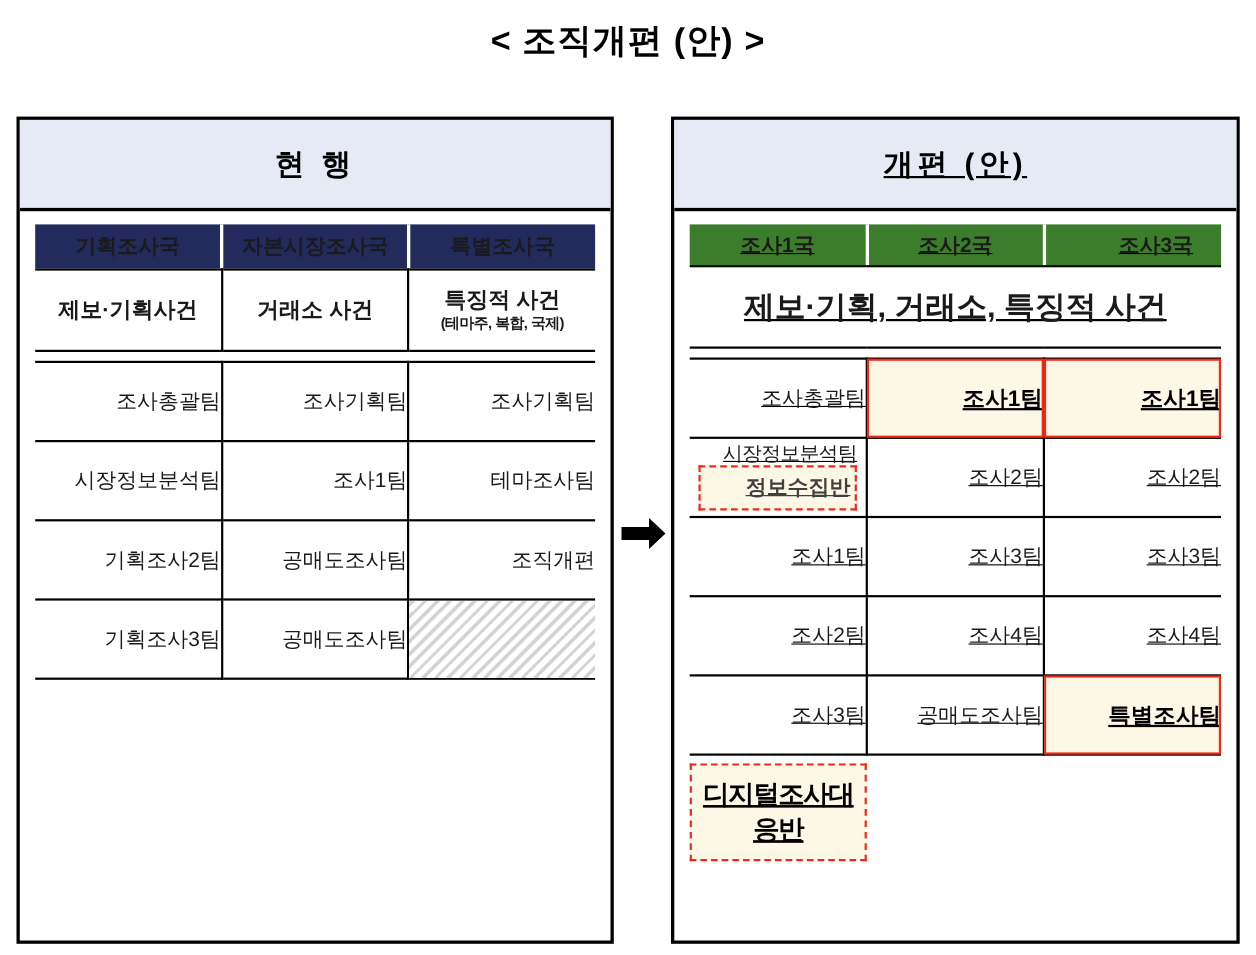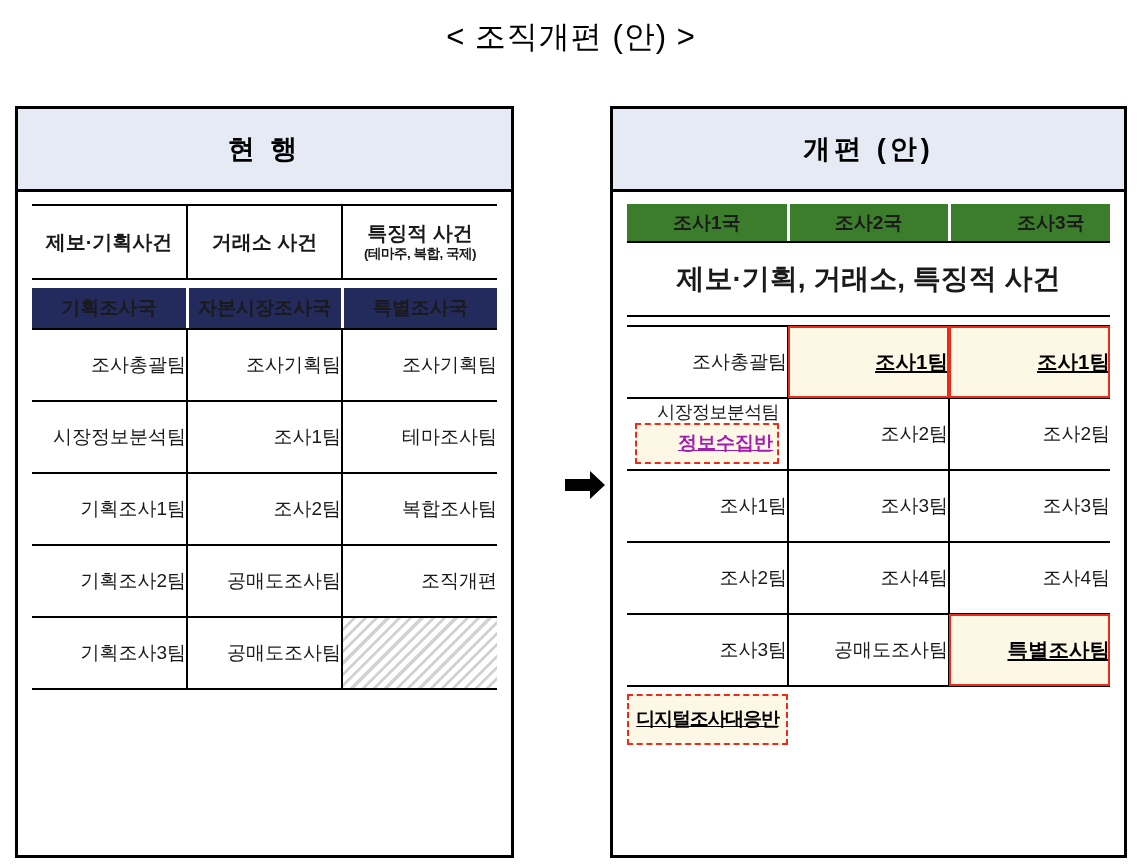--- a/index.html
+++ b/index.html
@@ -17,34 +17,34 @@
   }
 
   
   .page-title {
     position: absolute;
     left: 0;
     top: 16px;
     width: 1142px;
     text-align: center;
     font-size: 31px;
-    font-weight: normal;
+    font-weight: bold;
     letter-spacing: 1px;
     color: #000;
   }
 
   
   .panel {
     position: absolute;
     border: 3px solid #000;
     background: #fff;
     box-sizing: border-box;
   }
-  #panel-current { left: 15px;  top: 106px; width: 499px; height: 752px; }
-  #panel-revised { left: 610px; top: 106px; width: 517px; height: 752px; }
+  #panel-current { left: 15px;  top: 106px; width: 543px; height: 752px; }
+  #panel-revised { left: 610px; top: 106px; width: 517px; height: 752px; text-decoration: underline; }
 
   .panel-header {
     background: #E5EAF4;
     border-bottom: 3px solid #000;
     height: 83px;
     display: flex;
     align-items: center;
     justify-content: center;
     font-size: 27px;
     font-weight: bold;
@@ -162,21 +162,21 @@
   
   .chip-dashed {
     display: block;
     background: #FDF7E6;
     border: 2.5px dashed #EE2B19;
     font-weight: bold;
     text-decoration: underline;
     font-size: 19px;
     padding: 5px 4px 6px 4px;
     box-sizing: border-box;
-    color: #a21caf;
+    color: #404040;
   }
   .stack-cell {
     display: flex;
     flex-direction: column;
     justify-content: center;
     gap: 2px;
     height: 100%;
     padding: 3px 8px 4px 8px;
     box-sizing: border-box;
   }
@@ -193,21 +193,21 @@
     margin-top: 7px;
   }
   .loose-chip {
     width: 33.33%;
     box-sizing: border-box;
     text-align: center;
     background: #FDF7E6;
     border: 2.5px dashed #EE2B19;
     font-weight: bold;
     text-decoration: underline;
-    font-size: 19px;
+    font-size: 24px;
     letter-spacing: -1.2px;
     padding: 10px 2px 11px 2px;
     color: #000;
   }
 
   
   .arrow {
     position: absolute;
     left: 563px;
     top: 468px;
@@ -217,66 +217,61 @@
 </style>
 </head>
 <body>
 
 <div class="page-title">&lt; 조직개편 (안) &gt;</div>
 
 <div class="panel" id="panel-current">
   <div class="panel-header">현 행</div>
   <div class="panel-body">
 
-    <table class="grid">
-      <tbody>
-          <tr class="scope-row">
-        <td class="sep">
-          <span class="cell-text">제보·기획사건</span>
-        </td>
-        <td class="sep">
-          <span class="cell-text">거래소 사건</span>
-        </td>
-        <td>
-          <span class="cell-text">특징적 사건</span>
-          <span class="scope-sub">(테마주, 복합, 국제)</span>
-        </td>
-      </tr>
-      <tr class="gap-row">
-            <td colspan="3"></td>
-          </tr>
-    </tbody>
-      </table>
-
     <table class="grid band-wrap">
       <tbody>
           <tr>
         <td class="band-navy">기획조사국</td>
         <td class="band-navy">자본시장조사국</td>
         <td class="band-navy last">특별조사국</td>
       </tr>
     </tbody>
       </table>
 
     <table class="grid">
       <tbody>
+          <tr class="scope-row">
+        <td class="sep">
+          <span class="cell-text">제보·기획사건</span>
+        </td>
+        <td class="sep">
+          <span class="cell-text">거래소 사건</span>
+        </td>
+        <td>
+          <span class="cell-text">특징적 사건</span>
+          <span class="scope-sub">(테마주, 복합, 국제)</span>
+        </td>
+      </tr>
+      <tr class="gap-row">
+            <td colspan="3"></td>
+          </tr>
+    </tbody>
+      </table>
+
+    <table class="grid">
+      <tbody>
           <tr class="data-row first">
         <td>조사총괄팀</td>
         <td>조사기획팀</td>
         <td class="lastcol">조사기획팀</td>
       </tr>
       <tr class="data-row">
         <td>시장정보분석팀</td>
         <td>조사1팀</td>
         <td class="lastcol">테마조사팀</td>
-      </tr>
-      <tr class="data-row">
-        <td>기획조사1팀</td>
-        <td>조사2팀</td>
-        <td class="lastcol">복합조사팀</td>
       </tr>
       <tr class="data-row">
         <td>기획조사2팀</td>
         <td>공매도조사팀</td>
         <td class="lastcol">조직개편</td>
       </tr>
       <tr class="data-row">
         <td>기획조사3팀</td>
         <td>공매도조사팀</td>
         <td class="lastcol hatched"></td>

